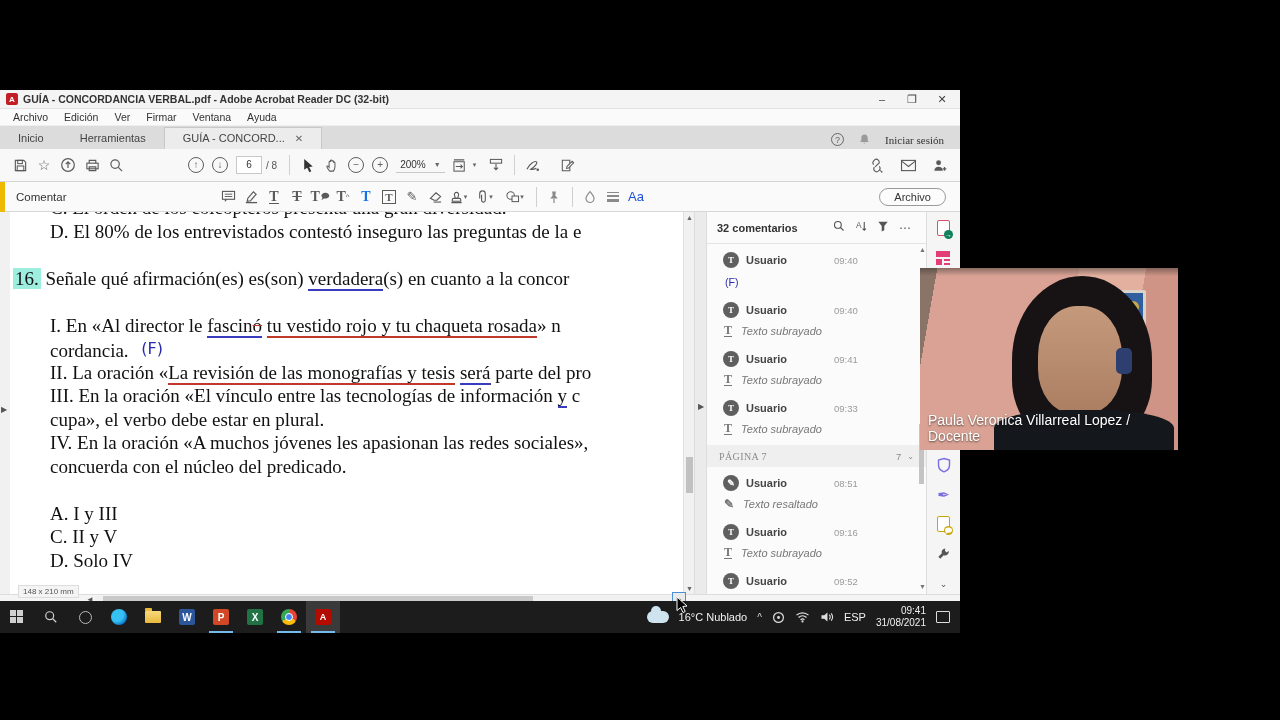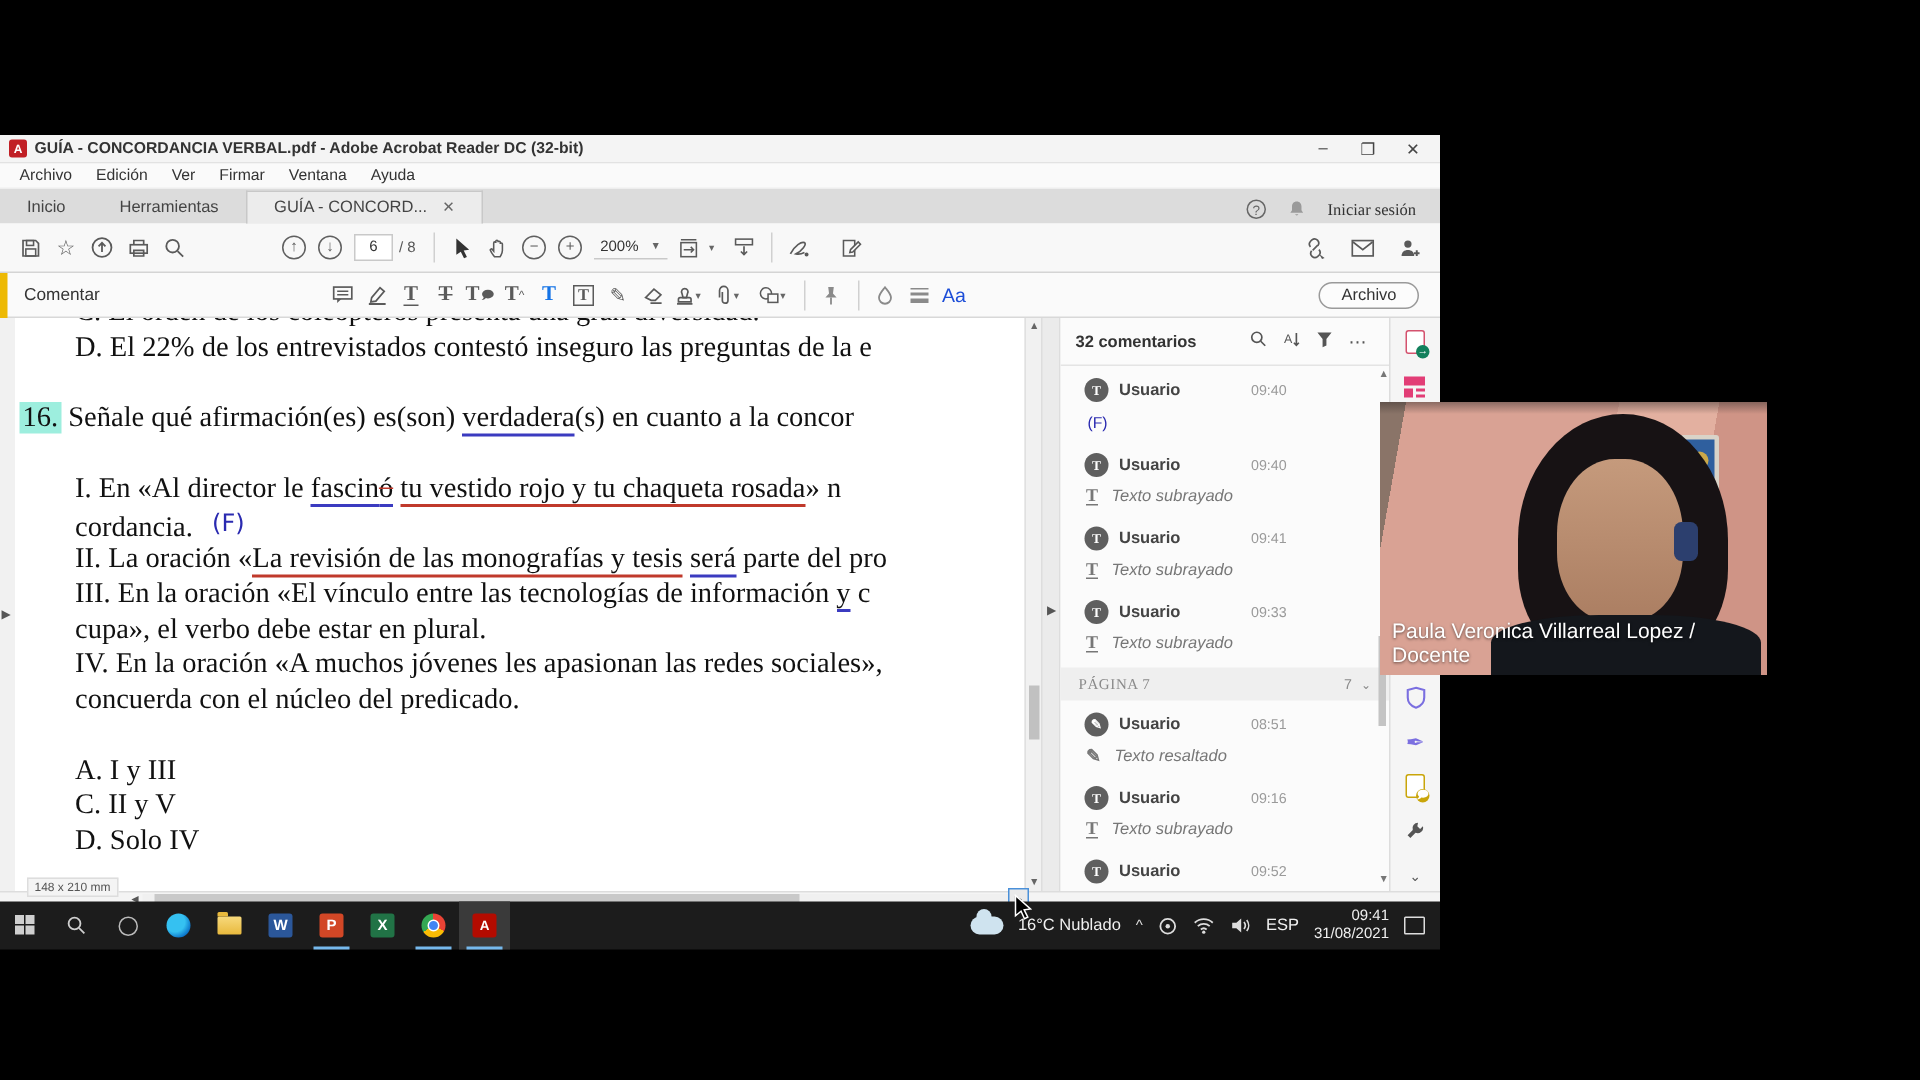--- a/index.html
+++ b/index.html
@@ -398,21 +398,21 @@
 
     <div class="content">
 
       <div class="pdf-area">
         <div class="left-strip">
           <div class="arr">▶</div>
         </div>
         <div class="page">
           <div class="pdftext">
             <div class="pl">C. El orden de los coleópteros presenta una gran diversidad.</div>
-            <div class="pl">D. El 22% de los entrevistados contestó inseguro las preguntas de la e</div>
+            <div class="pl">D. El 80% de los entrevistados contestó inseguro las preguntas de la e</div>
             <div class="pl"></div>
             <div class="pl q"><span class="qnum">16.</span><span> Señale qué afirmación(es) es(son) </span><span class="u-blue">verdadera</span><span>(s) en cuanto a la concor</span></div>
             <div class="pl"></div>
             <div class="pl"><span>I. En «Al director le </span><span class="u-blue">fascin</span><span class="u-blue strike-o">ó</span><span> </span><span class="u-red">tu vestido rojo y tu chaqueta rosada</span><span>» n</span></div>
             <div class="pl"><span>cordancia. </span><span class="fnote">(F)</span></div>
             <div class="pl"><span>II. La oración «</span><span class="u-red">La revisión de las monografías y tesis</span><span> </span><span class="u-blue">será</span><span> parte del pro</span></div>
             <div class="pl"><span>III. En la oración «El vínculo entre las tecnologías de información </span><span class="u-blue">y</span><span> c</span></div>
             <div class="pl">cupa», el verbo debe estar en plural.</div>
             <div class="pl">IV. En la oración «A muchos jóvenes les apasionan las redes sociales»,</div>
             <div class="pl">concuerda con el núcleo del predicado.</div>

